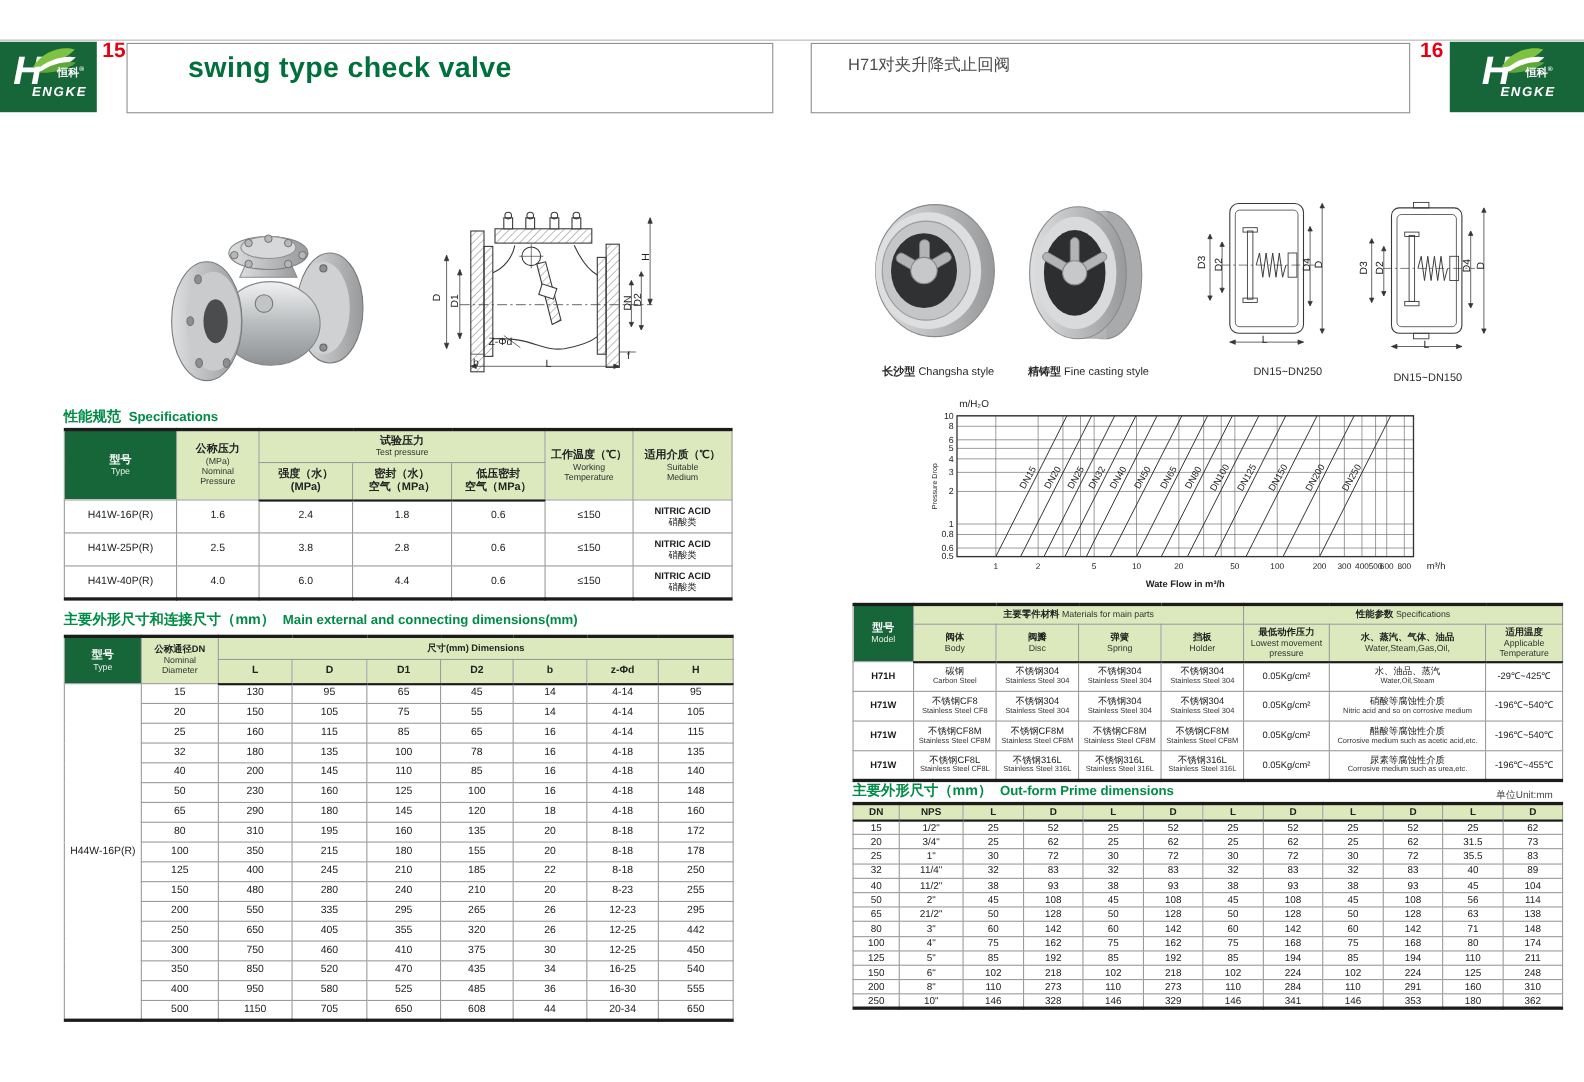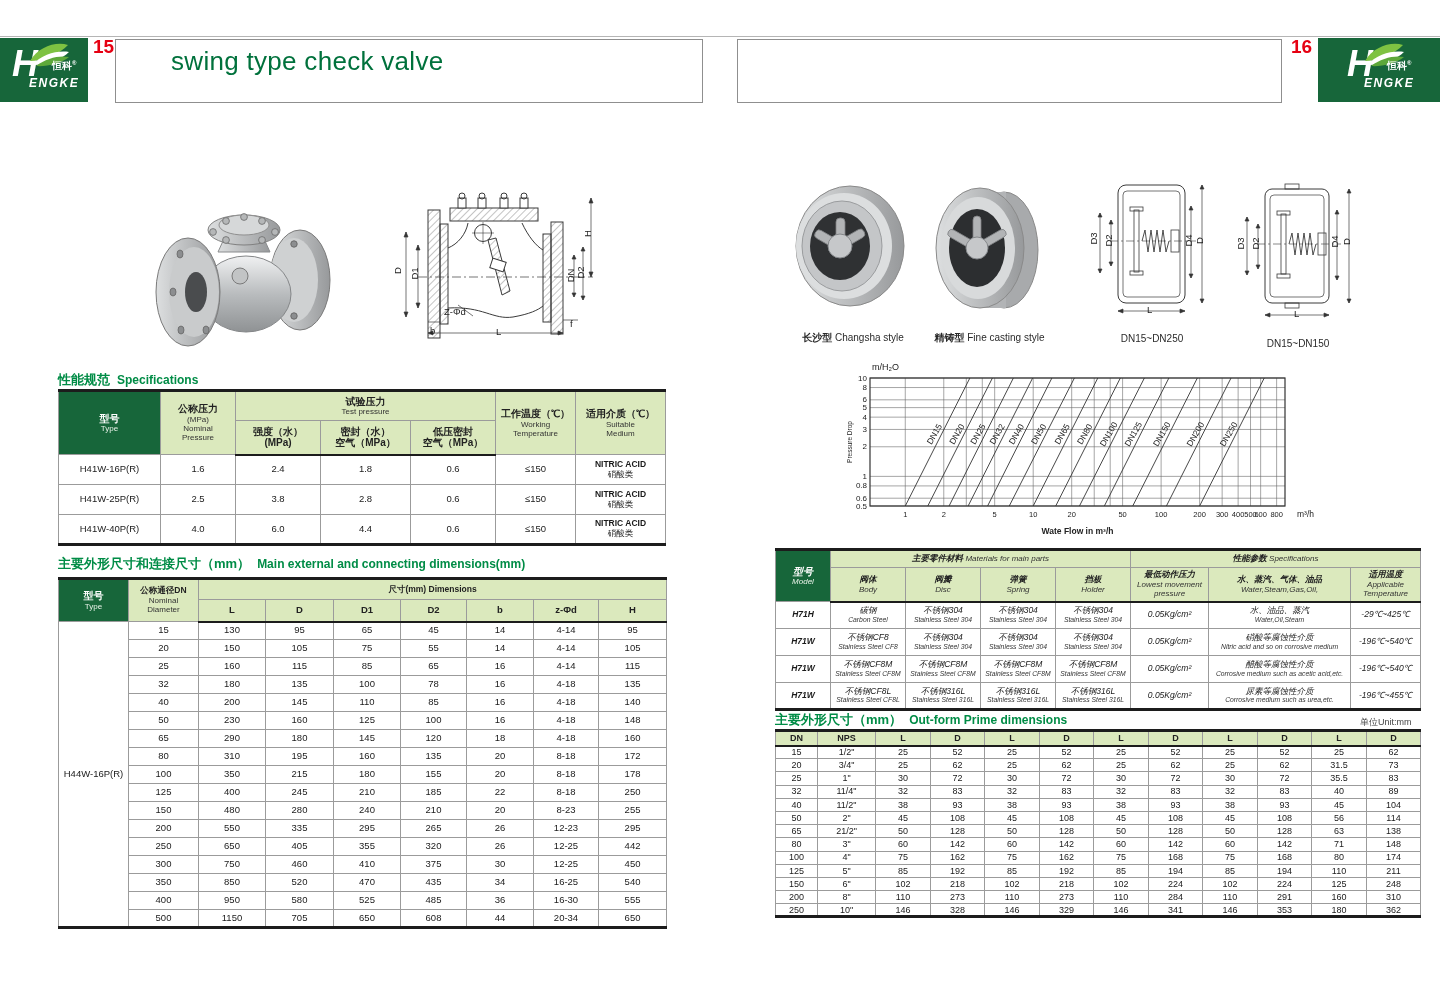--- a/index.html
+++ b/index.html
@@ -13,21 +13,21 @@
   .logo-inner{position:relative;width:88px;height:64px;margin:0 auto;}
   .lg-h{position:absolute;left:12px;top:8px;font-size:36px;font-weight:bold;
         font-style:italic;color:#fff;line-height:1;}
   .lg-leaf{position:absolute;left:28px;top:3px;}
   .lg-cn{position:absolute;left:52px;top:21px;color:#fff;font-size:10px;font-weight:bold;white-space:nowrap;}
   .lg-reg{font-size:6px;vertical-align:super;}
   .lg-engke{position:absolute;left:29px;top:38px;color:#fff;font-size:12px;
         font-weight:bold;font-style:italic;letter-spacing:1.5px;}
   .pagenum{color:#e60012;font-weight:bold;font-size:19px;}
   .title-box{border:1px solid #8f8f8f;background:#fff;box-sizing:border-box;}
-  .title-en{color:#00713c;font-weight:normal;font-size:26px;line-height:1.1;letter-spacing:0.3px;}
+  .title-en{color:#00713c;font-weight:bold;font-size:26px;line-height:1.1;letter-spacing:0.3px;}
   .title-cn{color:#4c4c4c;font-size:15px;margin-top:3px;}
 
   
   .sec{white-space:nowrap;}
   .sec .cnb{color:#008c46;font-weight:bold;font-size:13px;}
   .sec .enb{color:#008c46;font-weight:bold;font-size:12px;margin-left:7px;}
   .unitnote{font-size:9px;color:#444;}
 
   
   table.tbl{border-collapse:collapse;table-layout:fixed;
@@ -39,21 +39,21 @@
   td.dg .cn{color:#fff;}
   td.dg .en{color:#e8f2e8;}
   td.lg{background:#dbe9bd;}
   .cn{font-size:10px;font-weight:bold;color:#222;}
   .cns{font-size:8.5px;font-weight:bold;color:#222;}
   .en{font-size:8px;color:#333;}
   .spec td{font-size:9.5px;}
   .spec .m1{font-size:8.5px;font-weight:bold;}
   .spec .m2{font-size:8.5px;}
   .dims td{font-size:9.5px;}
-  .mats td{font-size:8.5px;font-style:italic;}
+  .mats td{font-size:8.5px;}
   .mats .c1{font-size:8.5px;}
   .mats .c2{font-size:6.8px;color:#333;}
   .outf td{font-size:9px;}
   .typecell{background:#fff;font-size:9.5px;}
 
   
   .dim{position:absolute;font-size:9.5px;color:#222;white-space:nowrap;}
   .rot{transform:rotate(-90deg);transform-origin:center center;display:inline-block;}
   .cap{font-size:10px;color:#2a2a2a;white-space:nowrap;}
   .cap b{font-weight:bold;}
@@ -74,20 +74,21 @@
     <span class="lg-cn"><span>恒科</span><span class="lg-reg">®</span></span>
     <span class="lg-engke">ENGKE</span>
   </div>
 </div>
 <div class="abs pagenum" style="left:93px;top:36px;">15</div>
 <div class="abs title-box" style="left:115px;top:39px;width:588px;height:64px;padding:7px 0 0 55px;">
   <div class="title-en">swing type check valve</div>
 </div>
 
 <div class="abs title-box" style="left:737px;top:39px;width:545px;height:64px;padding:7px 0 0 33px;">
+  <div class="title-cn">H71对夹升降式止回阀</div>
 </div>
 <div class="abs pagenum" style="left:1291px;top:36px;">16</div>
 <div class="abs logo-box" style="left:1318px;top:38px;width:122px;height:64px;">
   <div class="logo-inner">
     <span class="lg-h">H</span>
     <svg class="lg-leaf" width="42" height="26" viewBox="0 0 42 26">
       <path d="M2,20 C10,6 28,0 40,4 C32,13 14,20 2,20 Z" fill="#7ec242"></path>
       <path d="M4,24 C14,13 30,9 41,11 C33,19 16,25 4,24 Z" fill="#ffffff"></path>
       <path d="M8,25 C18,17 32,14 41,16 C34,22 18,26 8,25 Z" fill="#5da83a"></path>
     </svg>
@@ -609,21 +610,21 @@
   <span class="dim rot" style="left:110px;top:56px;">D</span>
   <span class="dim" style="left:61px;top:128px;">L</span>
 </div>
 
 <div class="abs cap" style="left:788px;top:331px;width:130px;text-align:center;">
   <b>长沙型</b> <span>Changsha style</span>
 </div>
 <div class="abs cap" style="left:922px;top:331px;width:135px;text-align:center;">
   <b>精铸型</b> <span>Fine casting style</span>
 </div>
-<div class="abs cap" style="left:1102px;top:333px;width:100px;text-align:center;">DN15~DN250</div>
+<div class="abs cap" style="left:1102px;top:333px;width:100px;text-align:right;">DN15~DN250</div>
 <div class="abs cap" style="left:1248px;top:338px;width:100px;text-align:center;">DN15~DN150</div>
 
 <div class="abs" style="left:845px;top:358px;width:495px;height:188px;">
   <svg id="flow-svg" width="495" height="188" viewBox="0 0 495 188" style="font-family:'Liberation Sans',sans-serif;">
       <line x1="60.270718339162194" y1="20" x2="60.270718339162194" y2="148" stroke="#6a6a6a" stroke-width="0.6"></line>
       <line x1="98.77857100091776" y1="20" x2="98.77857100091776" y2="148" stroke="#6a6a6a" stroke-width="0.6"></line>
       <line x1="121.30422079134016" y1="20" x2="121.30422079134016" y2="148" stroke="#6a6a6a" stroke-width="0.6"></line>
       <line x1="137.28642366267337" y1="20" x2="137.28642366267337" y2="148" stroke="#6a6a6a" stroke-width="0.6"></line>
       <line x1="149.68318330827555" y1="20" x2="149.68318330827555" y2="148" stroke="#6a6a6a" stroke-width="0.6"></line>
       <line x1="188.19103597003115" y1="20" x2="188.19103597003115" y2="148" stroke="#6a6a6a" stroke-width="0.6"></line>

